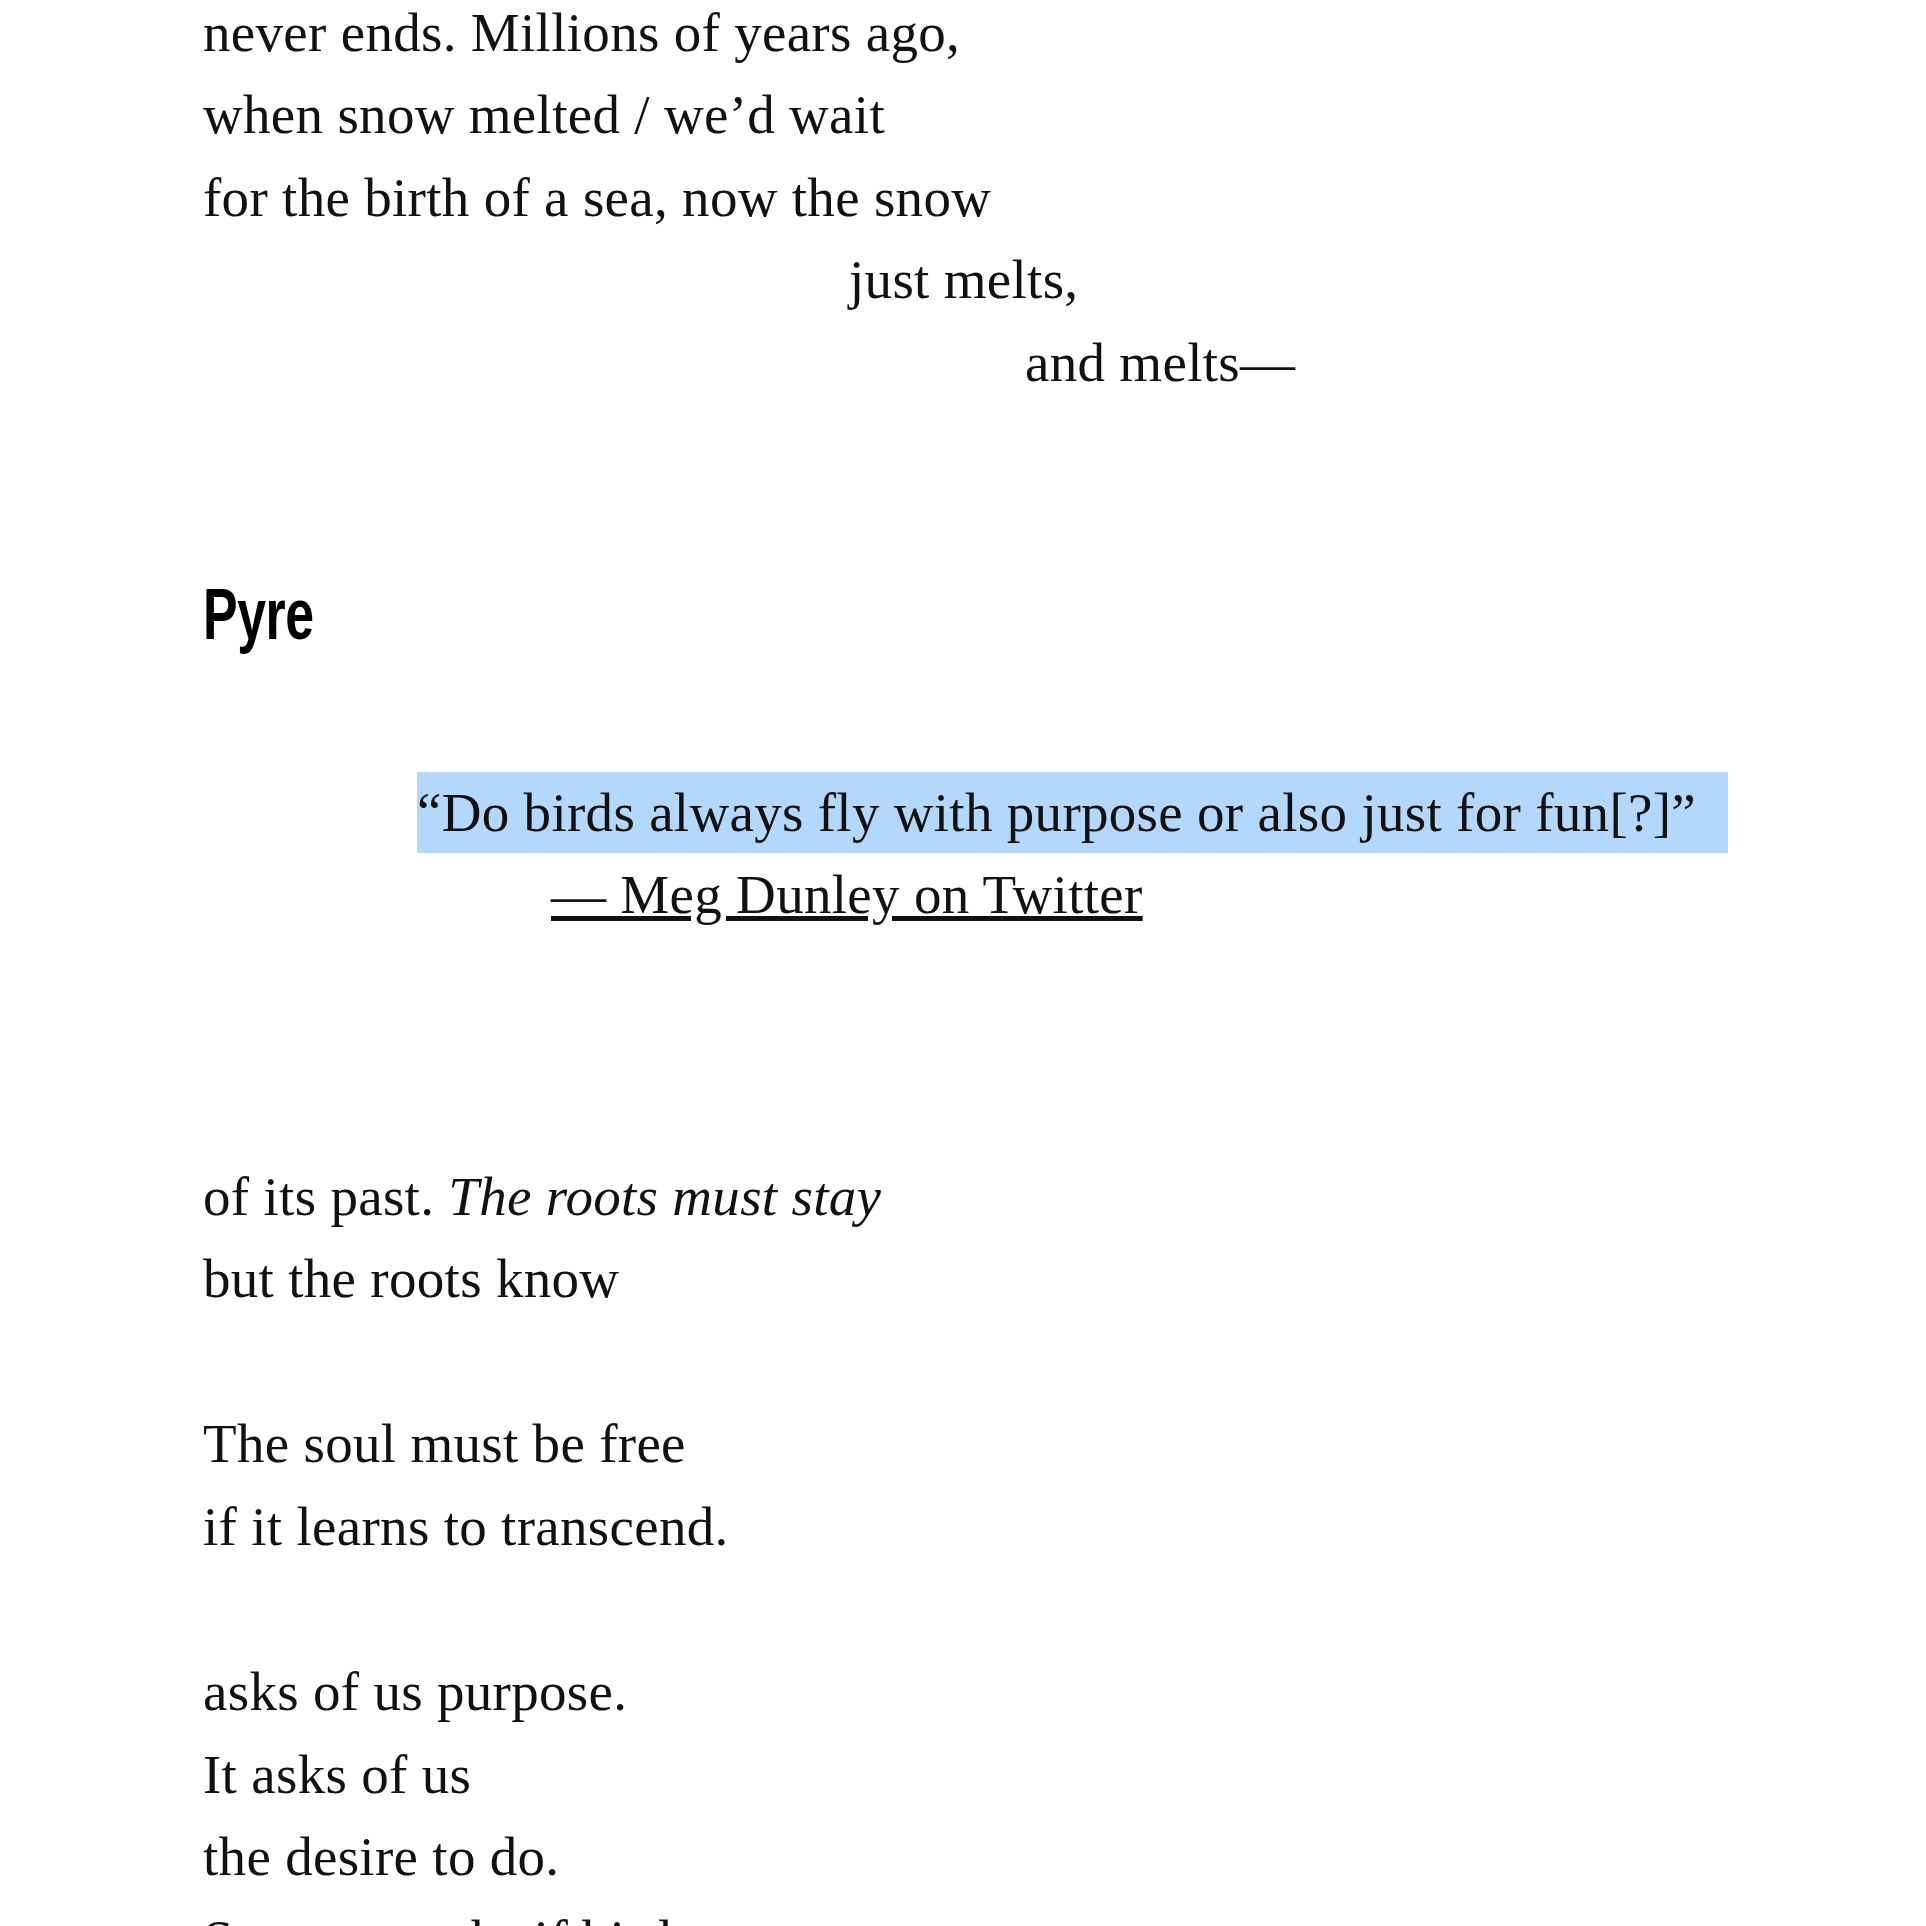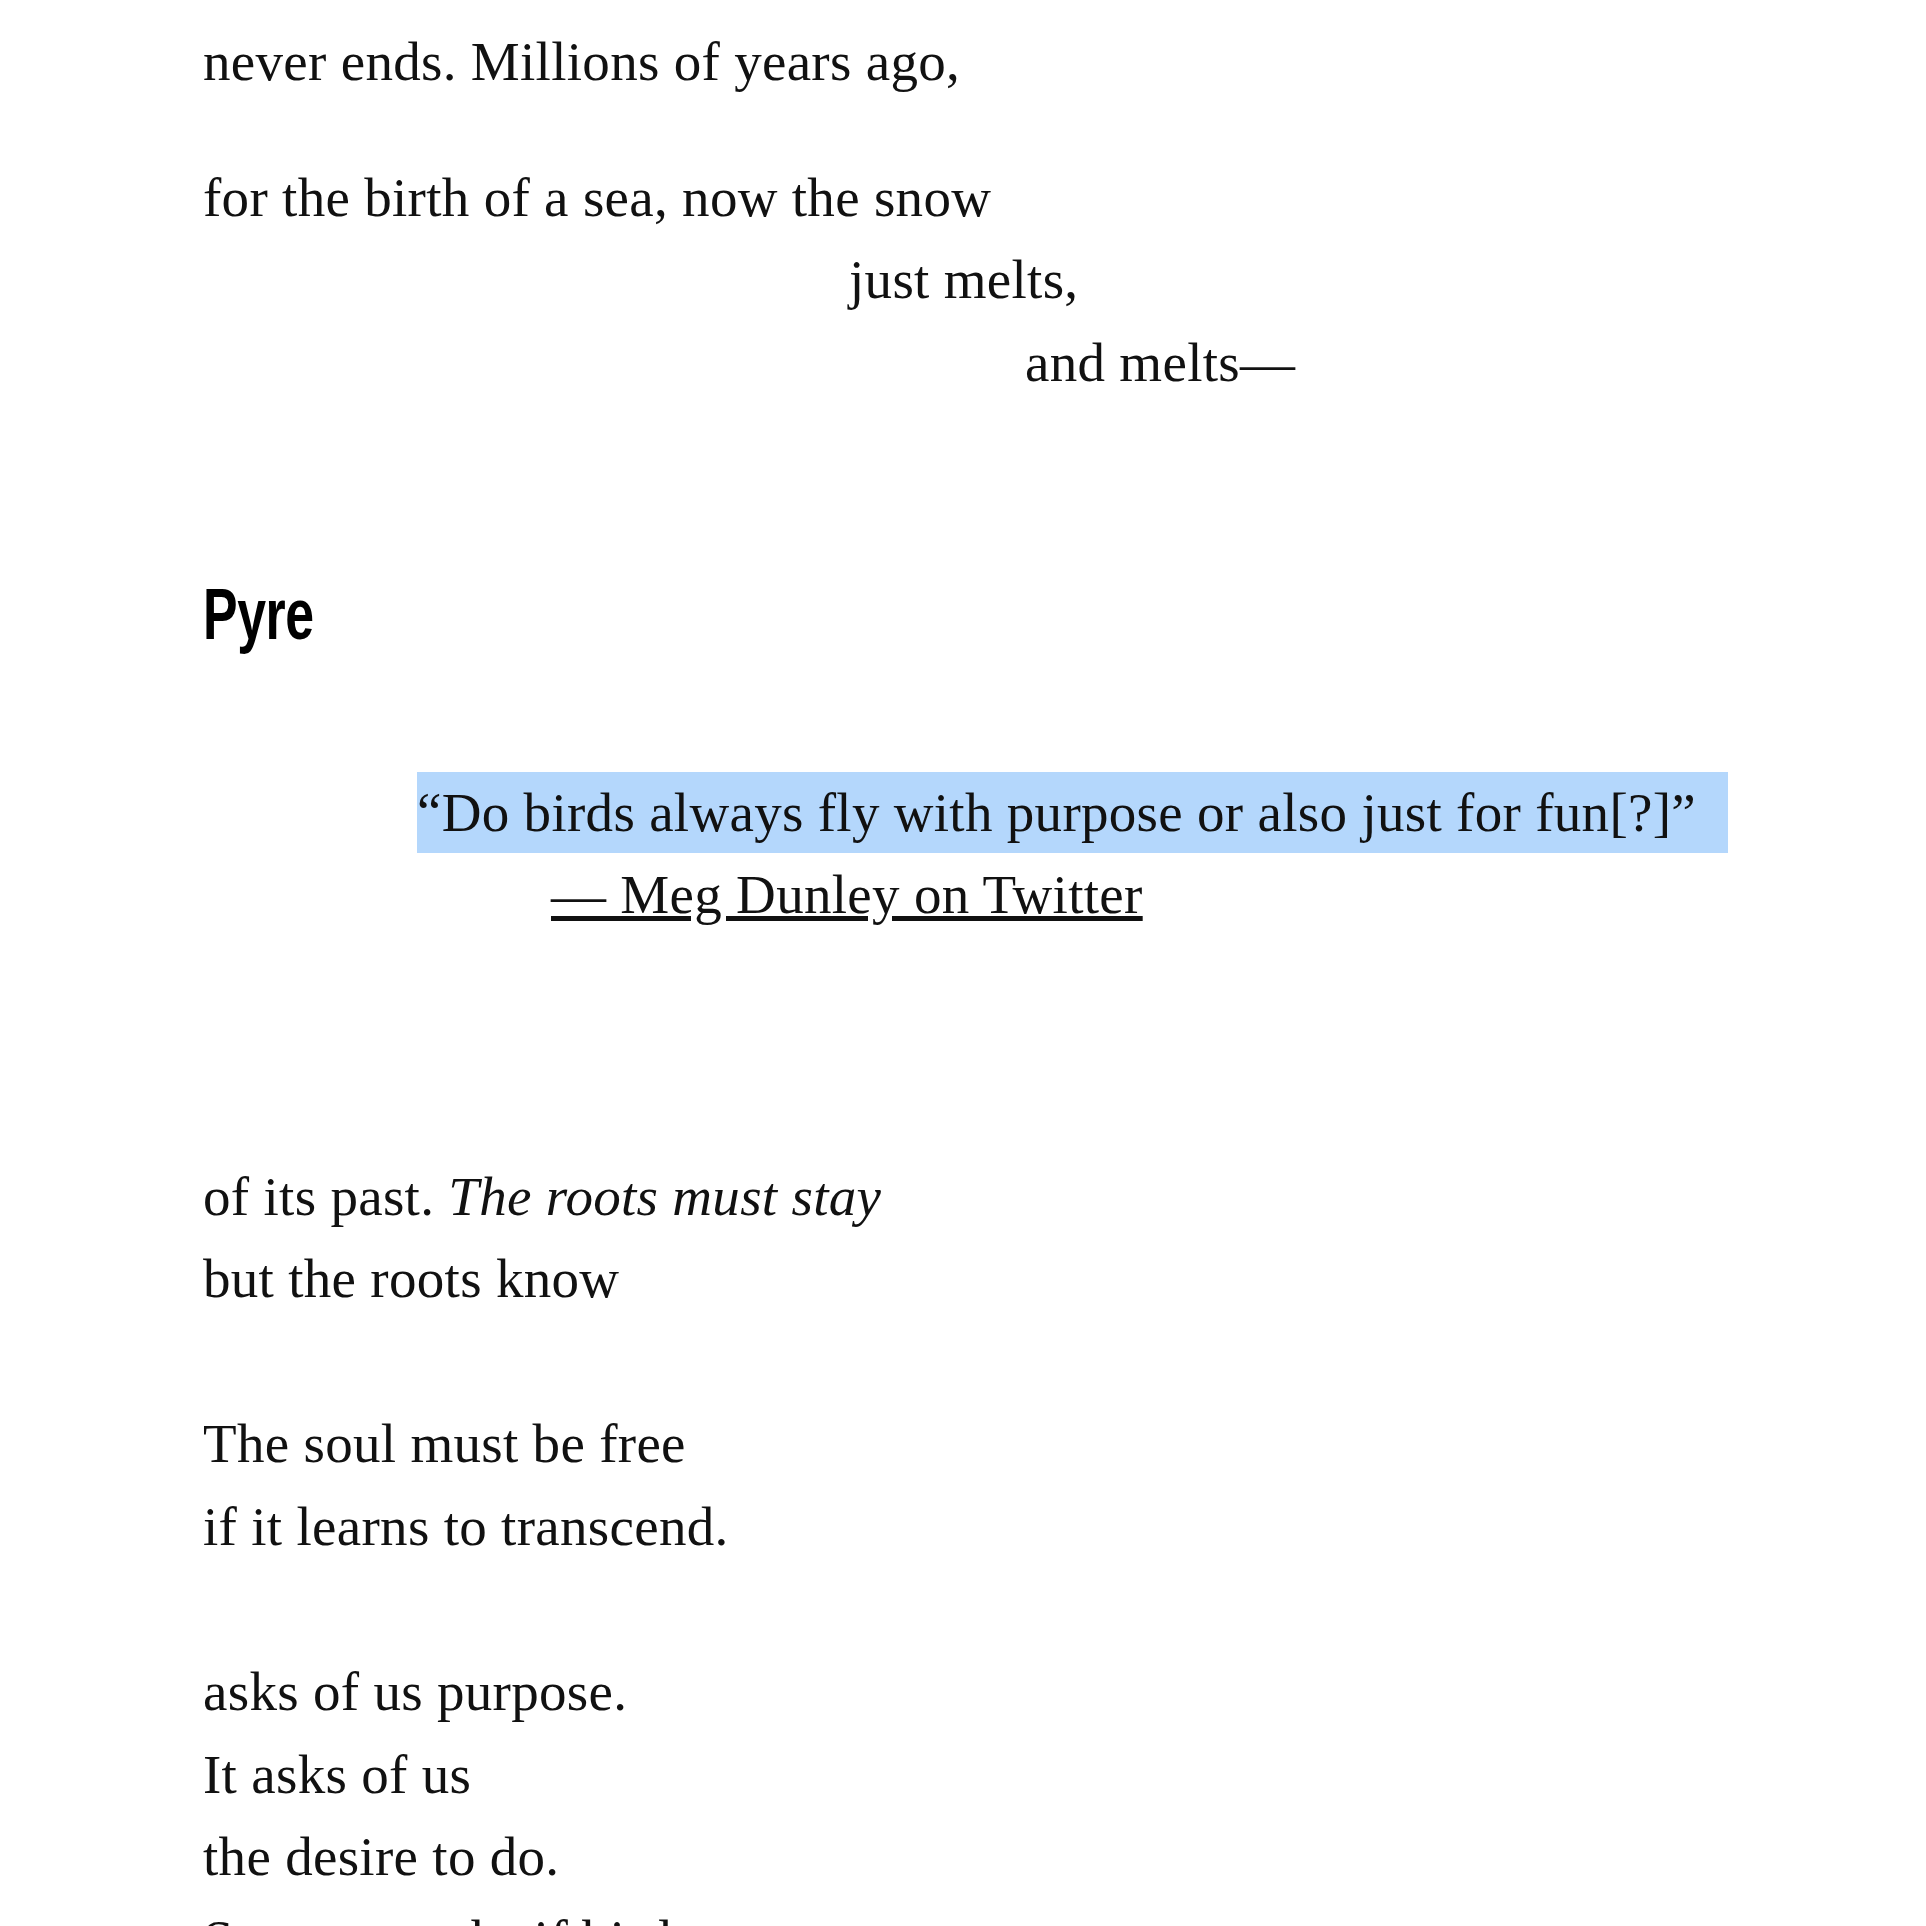--- a/index.html
+++ b/index.html
@@ -49,21 +49,22 @@
       height: 81px;
       background: #b4d7fc;
     }
     em { font-style: italic; }
   </style>
 </head>
 <body>
 
 <div class="page">
 
-  <div class="line" style="left:203px; top:1.3px;margin-top:29px;">never ends. Millions of years ago,</div>
+  <div class="line" style="left:203px; top:1.3px;">never ends. Millions of years ago,</div>
+  <div class="line" style="left:203px; top:83px;">when snow melted / we’d wait</div>
   <div class="line" style="left:203px; top:166px;">for the birth of a sea, now the snow</div>
   <div class="line" style="left:849px; top:248px;">just melts,</div>
   <div class="line" style="left:1025px; top:331px;">and melts—</div>
 
   <div class="heading">Pyre</div>
 
   <div class="highlight"></div>
   <div class="line" style="left:417px; top:781px;">“Do birds always fly with purpose or also just for fun[?]”</div>
   <div class="line" style="left:551px; top:863px;text-decoration:underline;">— Meg Dunley on Twitter</div>
 

